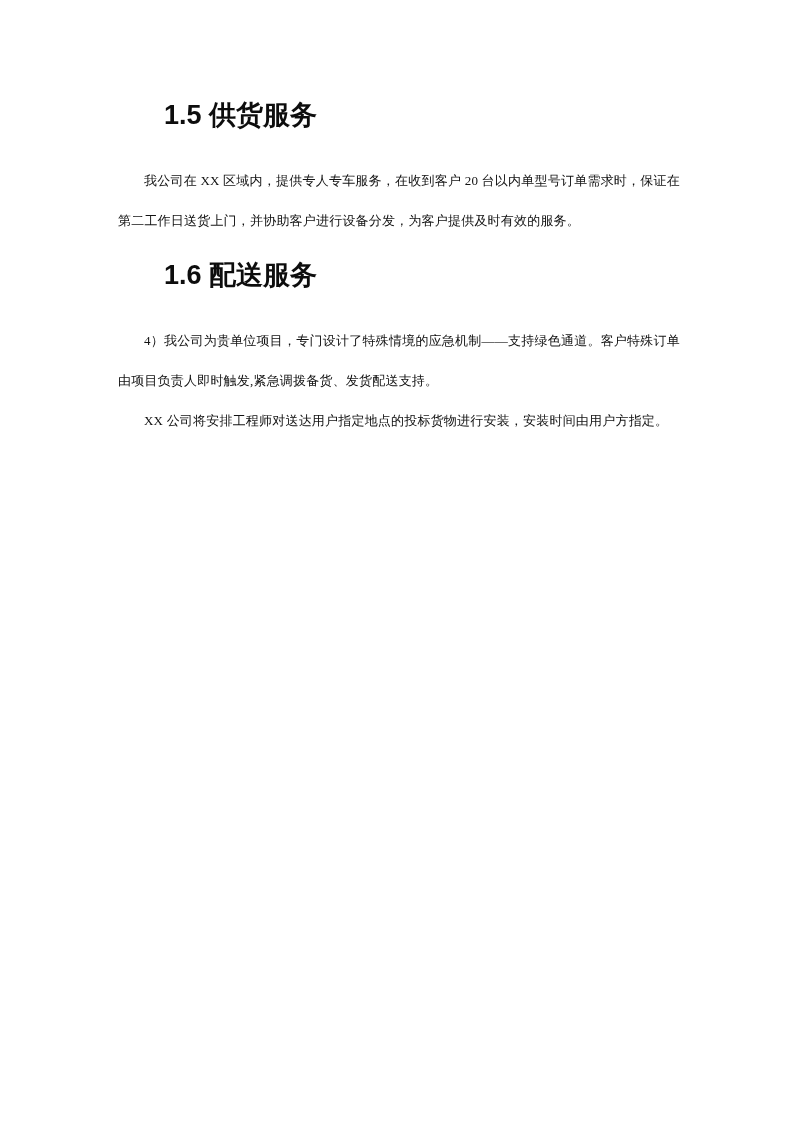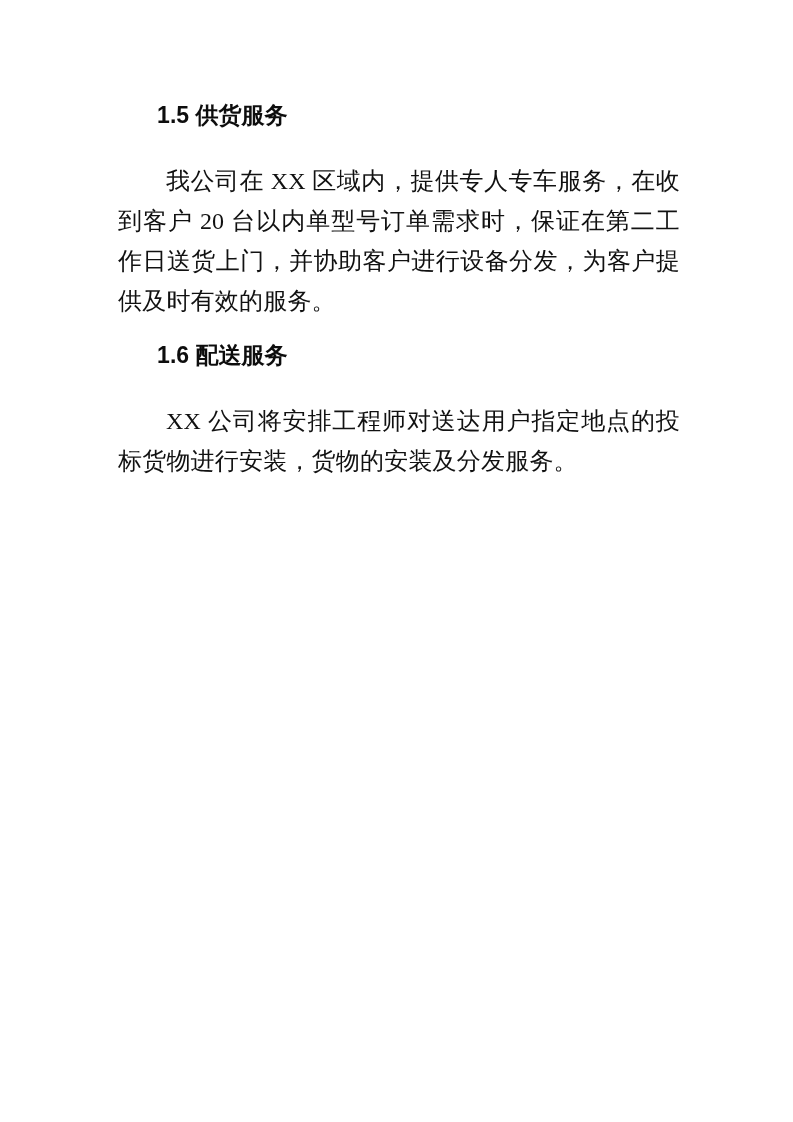--- a/index.html
+++ b/index.html
@@ -14,30 +14,30 @@
     background: #ffffff;
     overflow: hidden;
     font-family: "Liberation Serif", "DejaVu Serif", serif;
     color: #111111;
   }
   .doc {
     padding: 81px 113px 0 118px;
   }
   .doc p {
     margin: 0;
-    font-size: 24px;
+    font-size: 13px;
     line-height: 40px;
     text-align: justify;
     text-indent: 2em;
     word-break: break-all;
     letter-spacing: 0.2px;
   }
   .doc h2 {
     margin: 14px 0 26px 0;
-    font-size: 23px;
+    font-size: 27px;
     line-height: 40px;
     font-weight: 700;
     text-indent: 1.7em;
     font-family: "Liberation Sans", "DejaVu Sans", sans-serif;
     color: #0d0d0d;
   }
   .doc h2.h-17 {
     margin-top: 32px;
   }
 </style>
@@ -50,19 +50,20 @@
     <h2>1.5 供货服务</h2>
 
     <p>我公司在 XX 区域内，提供专人专车服务，在收到客户 20 台以内单型号订单需求时，保证在第二工作日送货上门，并协助客户进行设备分发，为客户提供及时有效的服务。</p>
 
     <h2>1.6 配送服务</h2>
 
 
 
 
 
+    <p>4）我公司为贵单位项目，专门设计了特殊情境的应急机制——支持绿色通道。客户特殊订单由项目负责人即时触发,紧急调拨备货、发货配送支持。</p>
 
 
-    <p>XX 公司将安排工程师对送达用户指定地点的投标货物进行安装，货物的安装及分发服务。</p>
+    <p>XX 公司将安排工程师对送达用户指定地点的投标货物进行安装，安装时间由用户方指定。</p>
 
 
   </div>
 </div>
 
 </body></html>

